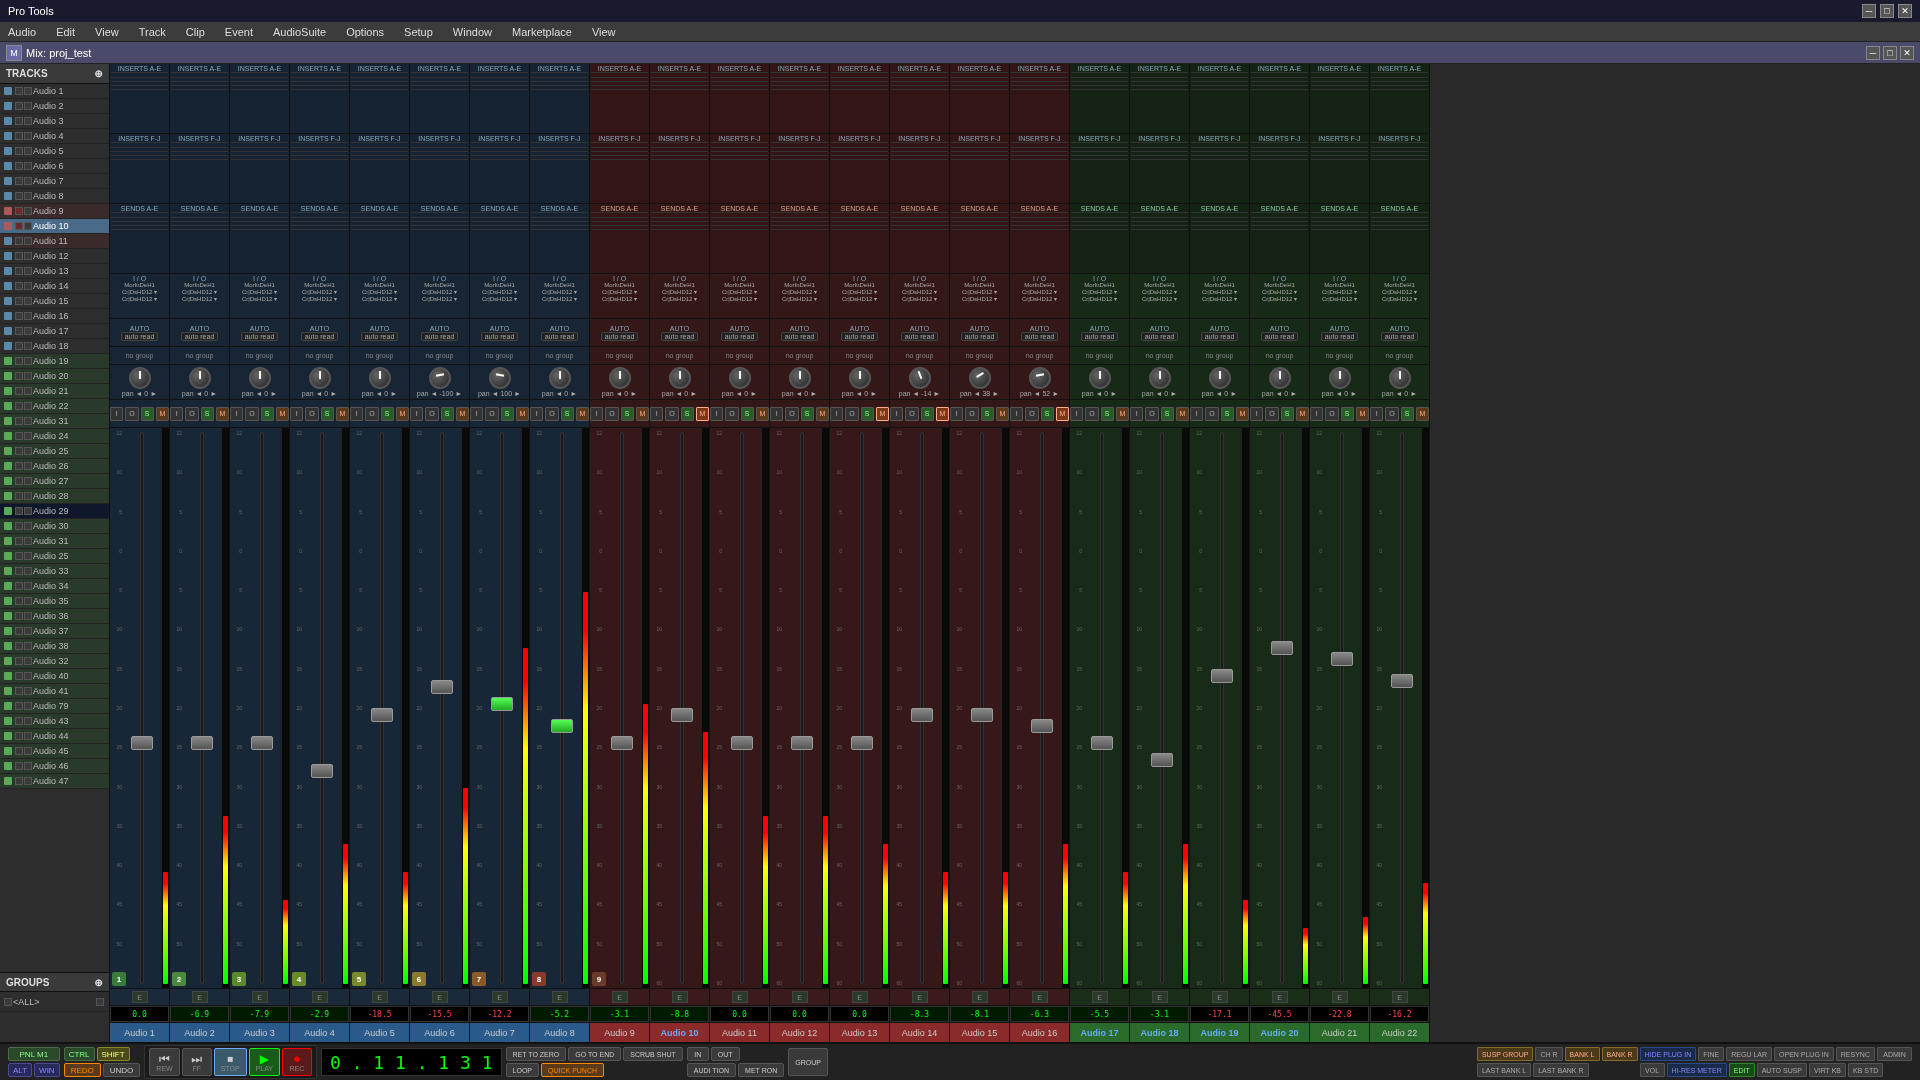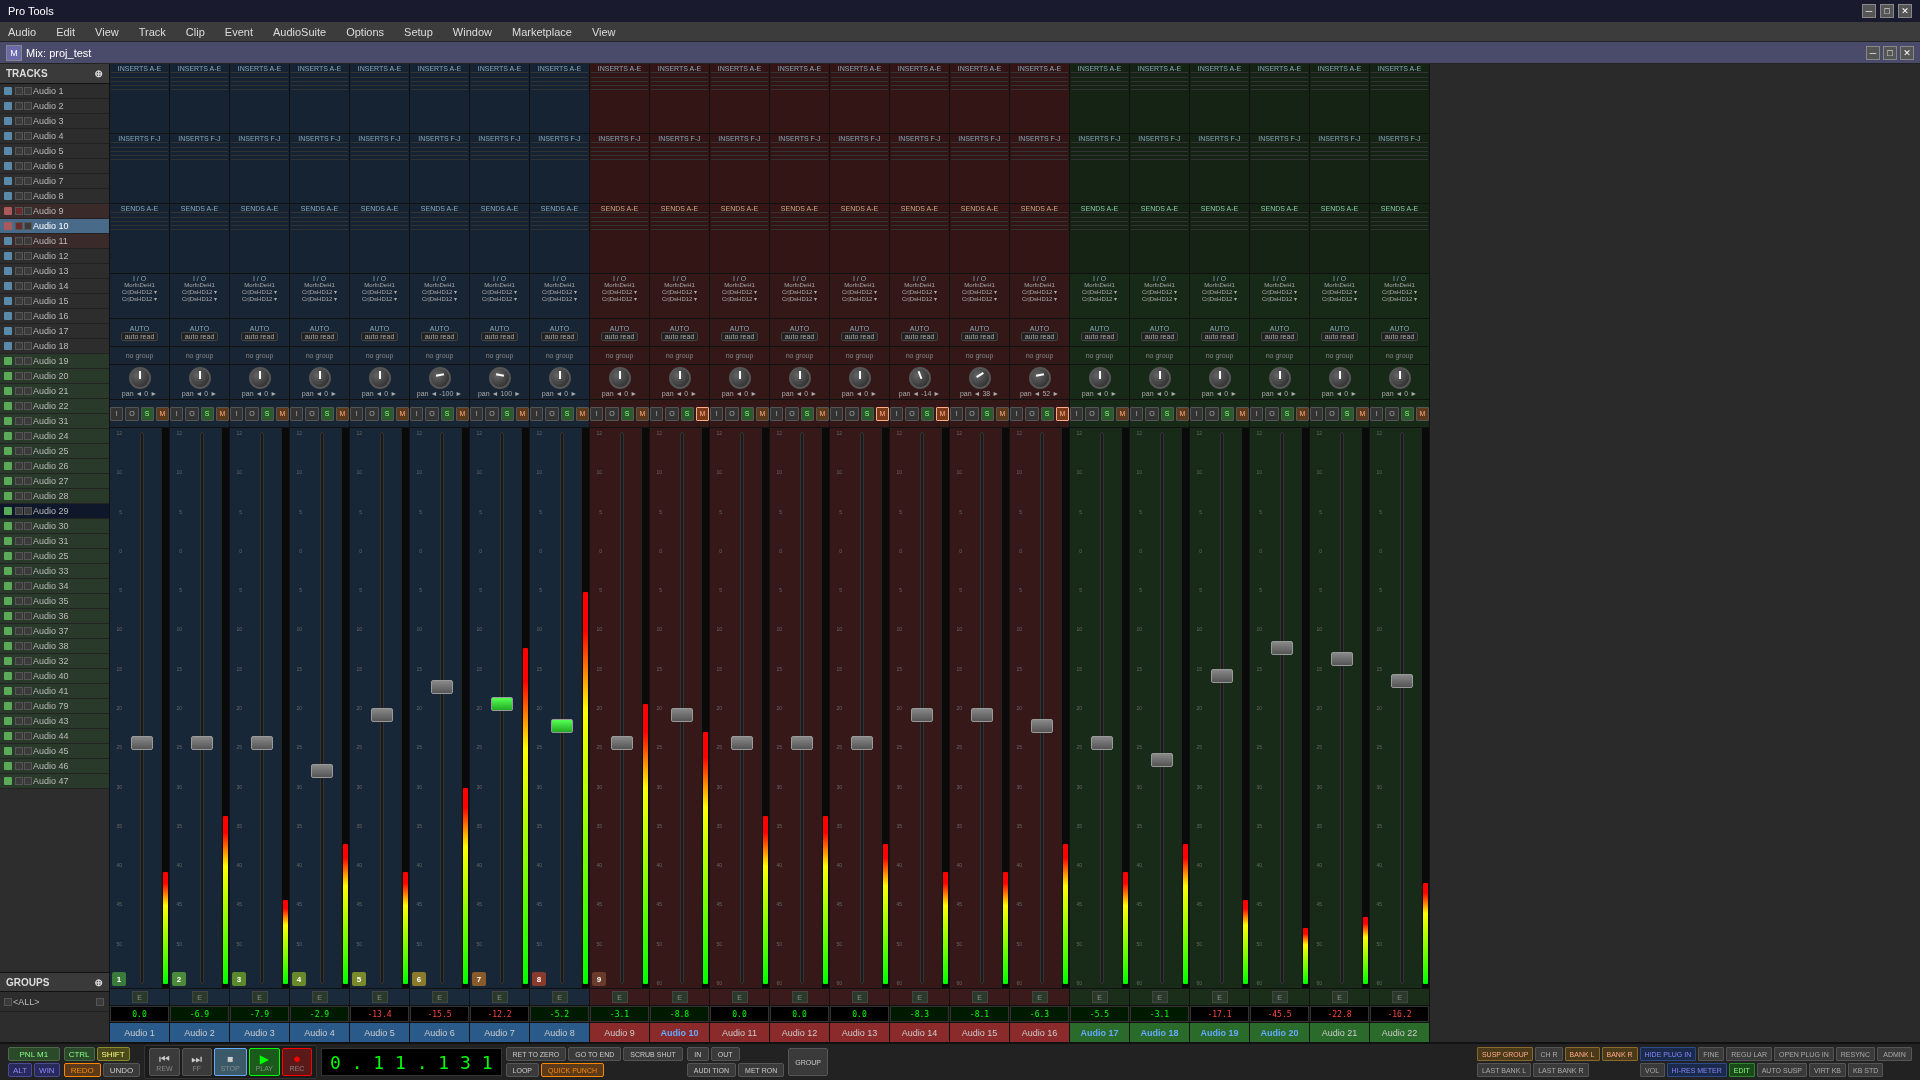--- a/index.html
+++ b/index.html
@@ -1269,21 +1269,21 @@
           <div class="fader-handle " style="top:50%"></div>
         </div>
         <div class="meter-section">
           <div class="meter-bar" style="height:20%;"></div>
         </div>
       </div>
       <div class="send-btn-section">
         <div class="send-e-btn">E</div>
       </div>
       <div class="level-display red-level">
-        <span>-13.4</span>
+        <span>-18.5</span>
       </div>
       <div class="channel-name " style="background:#2a5a8a;">Audio 5</div>
     <div style="position: absolute; bottom: 56px; left: 2px; width: 14px; height: 14px; background: rgb(122, 138, 42); border-radius: 2px; display: flex; align-items: center; justify-content: center; font-size: 8px; color: rgb(255, 255, 255); font-weight: bold; z-index: 3;">5</div>
         </div>
         <div class="channel-strip" style="background: rgb(26, 42, 58); position: relative;">
       <div class="insert-section " style="background:#152333">
         <div class="section-label">INSERTS A-E</div>
         <div style="height:4px;border-bottom:1px solid #333;"></div>
         <div style="height:4px;border-bottom:1px solid #333;"></div>
         <div style="height:4px;border-bottom:1px solid #333;"></div>

